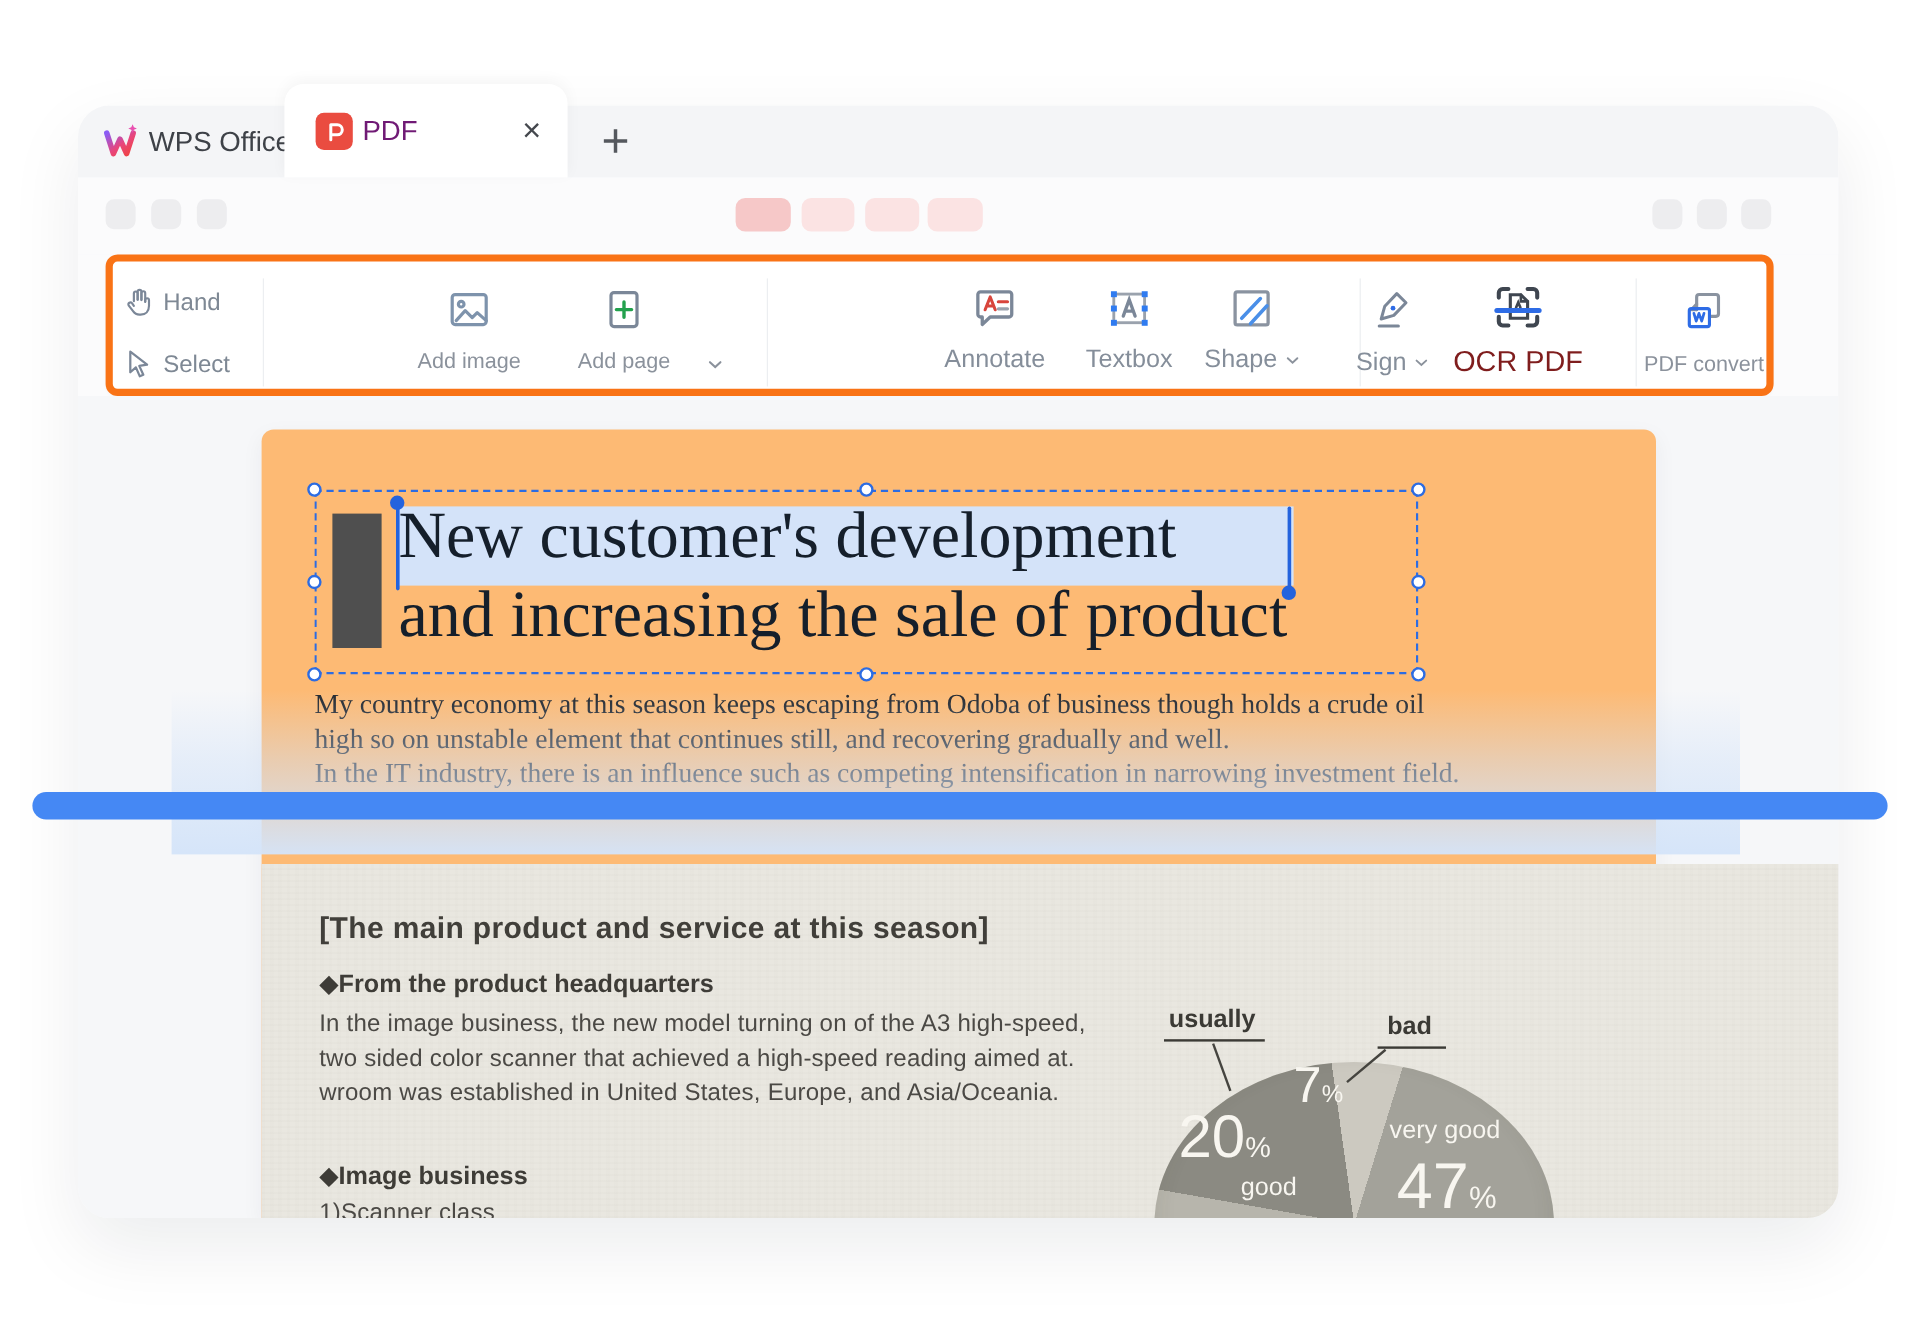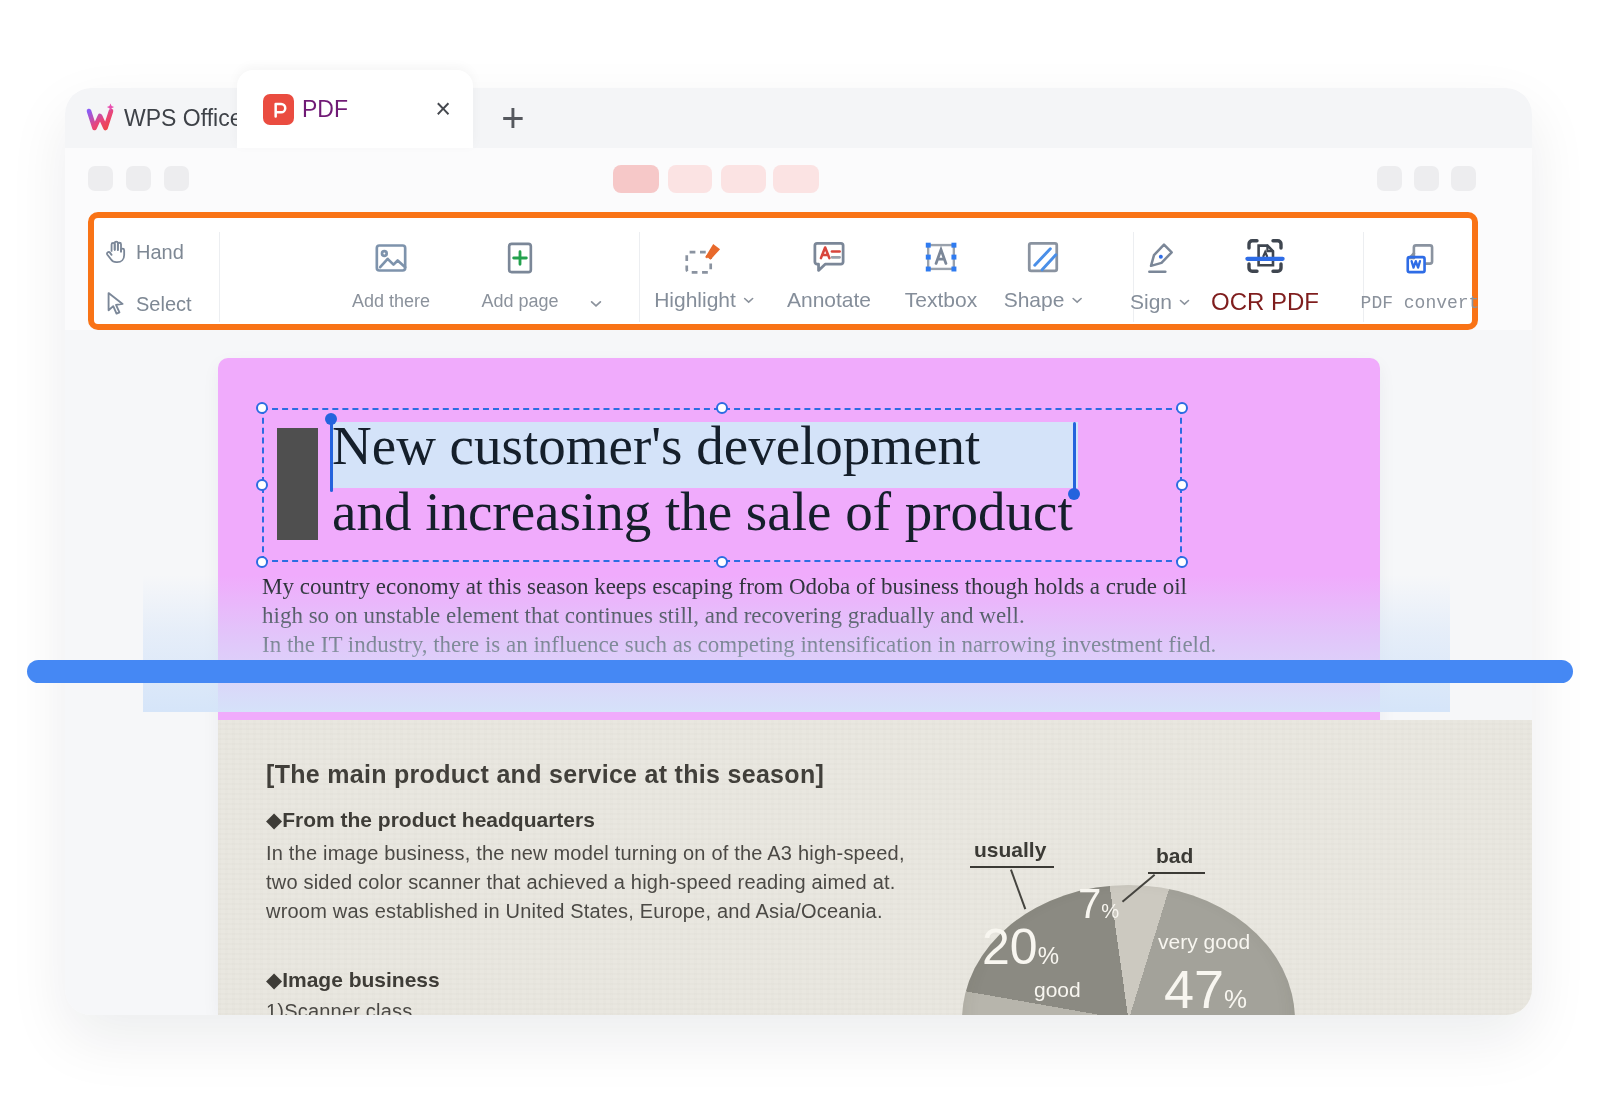--- a/index.html
+++ b/index.html
@@ -36,21 +36,21 @@
            box-shadow:0 1px 2px rgba(0,0,0,.02);}
   .tb-label{font-size:18px;color:#8b929c;transform:translateX(-50%);}
   .tb-label-lg{font-size:21px;color:#858e9a;transform:translateX(-50%);display:flex;align-items:center;gap:7px;}
   .tb-left-label{font-size:20px;color:#7e8894;}
   .tb-div{width:1px;top:14px;height:90px;background:#eceef1;}
   .tb-item{cursor:pointer;}
   .ocr-label{font-size:24px;color:#7f1d1d;font-weight:500;transform:translateX(-50%);text-align:center;}
 
   
   .viewer{left:0;top:242px;width:1467px;height:685px;background:#f6f7f9;}
-  .page{left:153px;top:28px;width:1162px;height:657px;background:#f0abfc;border-radius:10px 10px 0 0;
+  .page{left:153px;top:28px;width:1162px;height:657px;background:#fdba74;border-radius:10px 10px 0 0;
         box-shadow:0 6px 18px rgba(30,41,59,.05);}
   .serif{font-family:"Liberation Serif","DejaVu Serif",serif;}
   .doc-title{font-size:55px;color:#151f2b;line-height:1.1;}
   .doc-para{font-size:23px;color:#21262d;}
 
   .sel-box{border:2px dashed #2c6ce2;border-radius:2px;box-sizing:border-box;}
   .handle{width:12px;height:12px;border-radius:50%;background:#fff;border:2px solid #2c6ce2;box-sizing:border-box;}
   .caret-line{width:3px;background:#2463dd;border-radius:2px;}
   .caret-dot{width:12px;height:12px;border-radius:50%;background:#2463dd;}
 
@@ -140,55 +140,40 @@
 
 
       <div class="abs tb-item" style="left:257px;top:14px;width:80px;height:92px;">
         <span class="abs" style="left:20px;top:6px;">
           <svg width="40" height="40" viewBox="0 0 24 24" fill="none" stroke="#7e93ac" stroke-width="1.6" stroke-linecap="round" stroke-linejoin="round">
             <rect x="3.5" y="4.5" width="17" height="15" rx="1.5"></rect>
             <circle cx="8" cy="9.3" r="1.4"></circle>
             <path d="M5.5 17.5 l4.5 -5 3.5 3.5 2.5 -2.5 4.5 4"></path>
           </svg>
         </span>
-        <span class="abs tb-label nw" style="left:40px;top:59px;">Add there</span>
+        <span class="abs tb-label nw" style="left:40px;top:59px;">Add image</span>
       </div>
 
       <div class="abs tb-item" style="left:386px;top:14px;width:80px;height:92px;">
         <span class="abs" style="left:20px;top:6px;">
           <svg width="40" height="40" viewBox="0 0 24 24" fill="none" stroke-linecap="round">
             <rect x="5.5" y="3.5" width="13" height="17" rx="1.5" stroke="#7b8798" stroke-width="1.6"></rect>
             <path d="M12 8.2 v7.6 M8.2 12 h7.6" stroke="#23a14d" stroke-width="1.7"></path>
           </svg>
         </span>
         <span class="abs tb-label nw" style="left:40px;top:59px;">Add page</span>
       </div>
       <span class="abs" style="left:496px;top:82px;">
         <svg width="12" height="8" viewBox="0 0 11 7">
             <path d="M1.5 1.5 L5.5 5.2 L9.5 1.5" stroke="#8b929c" stroke-width="1.6" fill="none" stroke-linecap="round"></path>
           </svg>
       </span>
 
       <div class="abs tb-div" style="left:545px;"></div>
 
-      <div class="abs tb-item" style="left:560px;top:12px;width:100px;height:94px;">
-        <span class="abs" style="left:27px;top:4px;">
-          <svg width="46" height="46" viewBox="0 0 24 24" fill="none">
-            <rect x="3" y="9.5" width="12.5" height="10.5" rx="1.5" stroke="#8a93a0" stroke-width="1.4" stroke-dasharray="3 2.4"></rect>
-            <path d="M13 11.5 l3.8 -6.3 3.6 2.7 -5 5.5 -2.4 -1.9 z" fill="#e8692b"></path>
-            <path d="M13 11.5 l1 .8" stroke="#e8692b" stroke-width="1.4"></path>
-          </svg>
-        </span>
-        <span class="abs tb-label-lg nw" style="left:50px;top:58px;">
-          <span>Highlight</span>
-          <svg width="11" height="7" viewBox="0 0 11 7">
-              <path d="M1.5 1.5 L5.5 5.2 L9.5 1.5" stroke="#8b929c" stroke-width="1.6" fill="none" stroke-linecap="round"></path>
-            </svg>
-        </span>
-      </div>
 
       <div class="abs tb-item" style="left:690px;top:12px;width:90px;height:94px;">
         <span class="abs" style="left:23px;top:4px;">
           <svg width="44" height="46" viewBox="0 0 24 24" fill="none" stroke-linecap="round" stroke-linejoin="round">
             <path d="M5.5 4.5 h13 a1.2 1.2 0 0 1 1.2 1.2 v9 a1.2 1.2 0 0 1 -1.2 1.2 h-8.6 l-3.6 3.4 v-3.4 h-.8 a1.2 1.2 0 0 1 -1.2 -1.2 v-9 a1.2 1.2 0 0 1 1.2 -1.2 z" stroke="#7b8798" stroke-width="1.5"></path>
             <path d="M7.6 12.6 L9.9 6.8 l2.3 5.8 M8.4 10.9 h3.1" stroke="#d8453c" stroke-width="1.4"></path>
             <path d="M13.6 9 h4.2" stroke="#d8453c" stroke-width="1.4"></path>
             <path d="M13.6 12.2 h4.2" stroke="#9aa2ad" stroke-width="1.4"></path>
           </svg>
         </span>
@@ -272,21 +257,21 @@
 
       <div class="abs tb-item" style="left:1278px;top:14px;width:96px;height:92px;">
         <span class="abs" style="left:27px;top:5px;">
           <svg width="42" height="42" viewBox="0 0 24 24" fill="none" stroke-linecap="round" stroke-linejoin="round">
             <path d="M8.5 12 V6 a1.2 1.2 0 0 1 1.2 -1.2 h8 a1.2 1.2 0 0 1 1.2 1.2 v8 a1.2 1.2 0 0 1 -1.2 1.2 H15" stroke="#8a93a0" stroke-width="1.5"></path>
             <path d="M8.5 9.4 l-2.4 2.6 h2.4" stroke="#8a93a0" stroke-width="1.5"></path>
             <rect x="5" y="11.5" width="9.6" height="8.6" rx="1" stroke="#2e6ce6" stroke-width="1.5"></rect>
             <path d="M7.2 13.8 l1.1 3.7 1.3 -3.7 1.3 3.7 1.1 -3.7" stroke="#2e6ce6" stroke-width="1.3"></path>
           </svg>
         </span>
-        <span class="abs tb-label nw" style="left:48px;top:61px;font-family:Liberation Mono, monospace;">PDF convert</span>
+        <span class="abs tb-label nw" style="left:48px;top:61px;">PDF convert</span>
       </div>
     </div>
 
     <div class="abs viewer">
       <div class="abs page">
 
         <div class="abs" style="left:59px;top:70px;width:41px;height:112px;background:#4f4f4f;"></div>
 
         <div class="abs" style="left:112px;top:64px;width:748px;height:66px;background:#d4e3f9;"></div>
 

